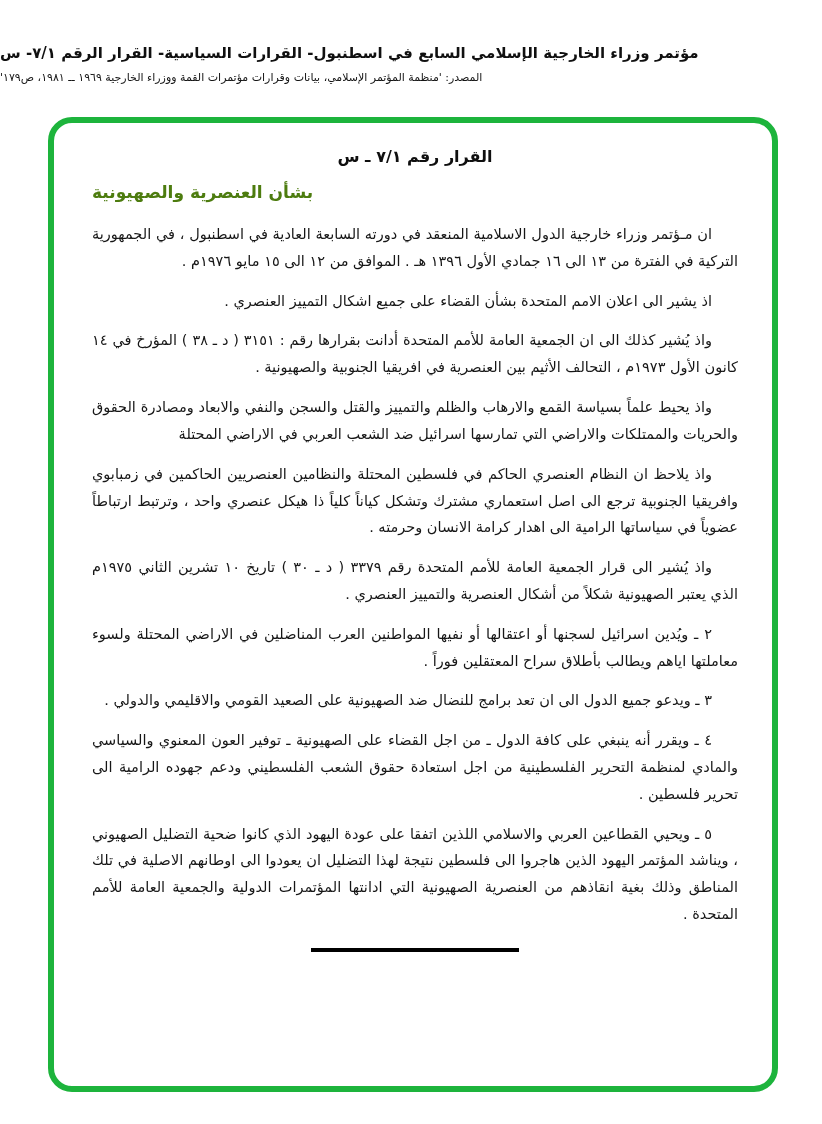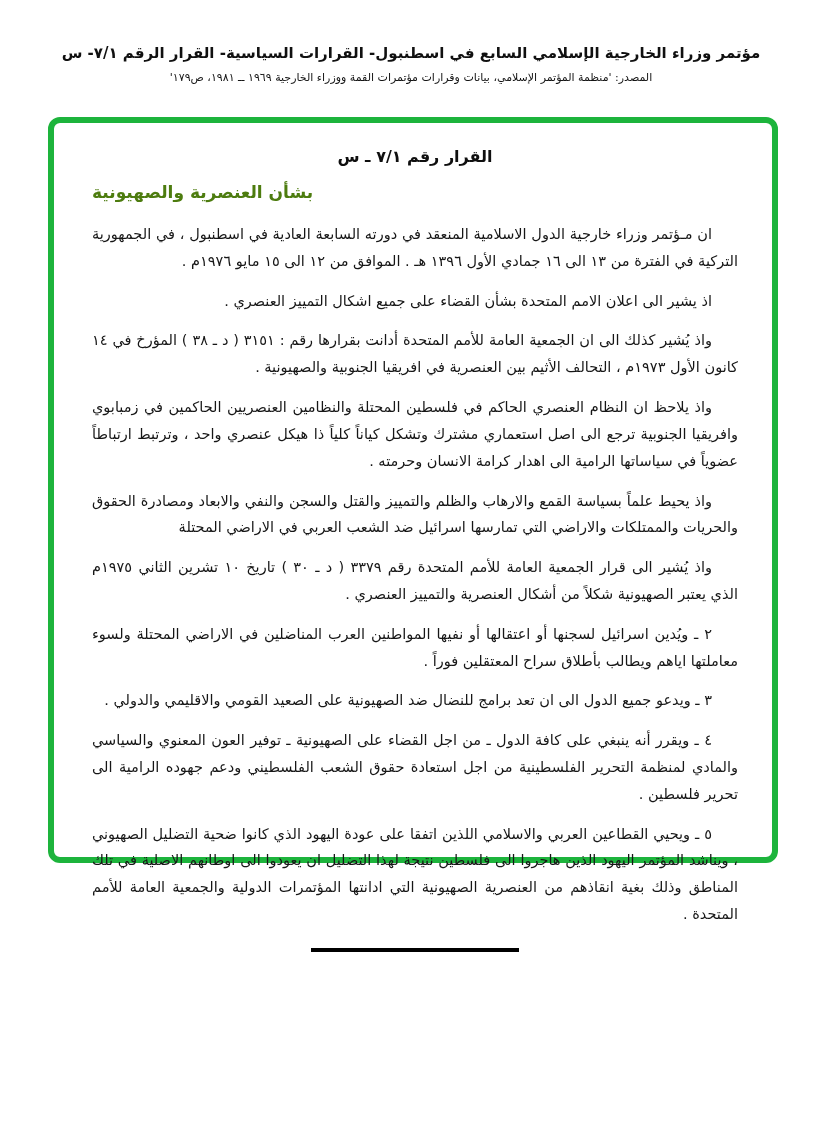--- a/index.html
+++ b/index.html
@@ -10,43 +10,43 @@
     position: relative;
     font-family: "DejaVu Sans", sans-serif;
     color: #141414;
     overflow: hidden;
   }
   .page-header {
     position: absolute;
     top: 44px;
     left: 0;
     width: 100%;
-    text-align: center;
+    text-align: left;
     direction: rtl;
   }
   .header-line1 {
     font-size: 15px;
     font-weight: bold;
     letter-spacing: 0.2px;
     color: #101010;
   }
   .header-line2 {
     margin-top: 9px;
     font-size: 11px;
     font-weight: normal;
     color: #151515;
   }
   .document-frame {
     position: absolute;
     left: 48px;
     top: 117px;
     width: 730px;
-    height: 746px;
+    height: 975px;
     border: 6px solid #1db43c;
-    border-radius: 12px;
+    border-radius: 24px;
     background: #ffffff;
   }
   .document-content {
     direction: rtl;
     padding: 24px 34px 0 38px;
   }
   .resolution-title {
     text-align: center;
     font-weight: bold;
     font-size: 16px;
@@ -84,22 +84,22 @@
 </div>
 
 <div class="document-frame">
   <div class="document-content">
     <div class="resolution-title">القرار رقم ٧/١ ـ س</div>
     <div class="resolution-subject">بشأن العنصرية والصهيونية</div>
 
     <p class="para">ان مـؤتمر وزراء خارجية الدول الاسلامية المنعقد في دورته السابعة العادية في اسطنبول ، في الجمهورية التركية في الفترة من ١٣ الى ١٦ جمادي الأول ١٣٩٦ هـ . الموافق من ١٢ الى ١٥ مايو ١٩٧٦م .</p>
     <p class="para">اذ يشير الى اعلان الامم المتحدة بشأن القضاء على جميع اشكال التمييز العنصري .</p>
     <p class="para">واذ يُشير كذلك الى ان الجمعية العامة للأمم المتحدة أدانت بقرارها رقم : ٣١٥١ ( د ـ ٣٨ ) المؤرخ في ١٤ كانون الأول ١٩٧٣م ، التحالف الأثيم بين العنصرية في افريقيا الجنوبية والصهيونية .</p>
+    <p class="para">واذ يحيط علماً بسياسة القمع والارهاب والظلم والتمييز والقتل والسجن والنفي والابعاد ومصادرة الحقوق والحريات والممتلكات والاراضي التي تمارسها اسرائيل ضد الشعب العربي في الاراضي المحتلة</p>
     <p class="para">واذ يلاحظ ان النظام العنصري الحاكم في فلسطين المحتلة والنظامين العنصريين الحاكمين في زمبابوي وافريقيا الجنوبية ترجع الى اصل استعماري مشترك وتشكل كياناً كلياً ذا هيكل عنصري واحد ، وترتبط ارتباطاً عضوياً في سياساتها الرامية الى اهدار كرامة الانسان وحرمته .</p>
-    <p class="para">واذ يحيط علماً بسياسة القمع والارهاب والظلم والتمييز والقتل والسجن والنفي والابعاد ومصادرة الحقوق والحريات والممتلكات والاراضي التي تمارسها اسرائيل ضد الشعب العربي في الاراضي المحتلة</p>
     <p class="para">واذ يُشير الى قرار الجمعية العامة للأمم المتحدة رقم ٣٣٧٩ ( د ـ ٣٠ ) تاريخ ١٠ تشرين الثاني ١٩٧٥م الذي يعتبر الصهيونية شكلاً من أشكال العنصرية والتمييز العنصري .</p>
     <p class="para">٢ ـ ويُدين اسرائيل لسجنها أو اعتقالها أو نفيها المواطنين العرب المناضلين في الاراضي المحتلة ولسوء معاملتها اياهم ويطالب بأطلاق سراح المعتقلين فوراً .</p>
     <p class="para">٣ ـ ويدعو جميع الدول الى ان تعد برامج للنضال ضد الصهيونية على الصعيد القومي والاقليمي والدولي .</p>
     <p class="para">٤ ـ ويقرر أنه ينبغي على كافة الدول ـ من اجل القضاء على الصهيونية ـ توفير العون المعنوي والسياسي والمادي لمنظمة التحرير الفلسطينية من اجل استعادة حقوق الشعب الفلسطيني ودعم جهوده الرامية الى تحرير فلسطين .</p>
     <p class="para">٥ ـ ويحيي القطاعين العربي والاسلامي اللذين اتفقا على عودة اليهود الذي كانوا ضحية التضليل الصهيوني ، ويناشد المؤتمر اليهود الذين هاجروا الى فلسطين نتيجة لهذا التضليل ان يعودوا الى اوطانهم الاصلية في تلك المناطق وذلك بغية انقاذهم من العنصرية الصهيونية التي ادانتها المؤتمرات الدولية والجمعية العامة للأمم المتحدة .</p>
 
     <div class="footer-divider"></div>
   </div>
 </div>
 

